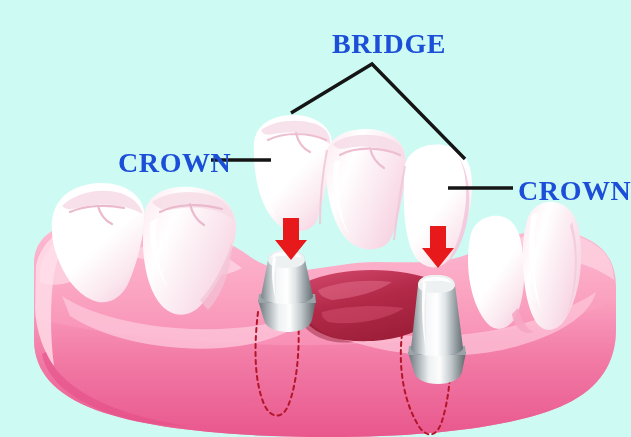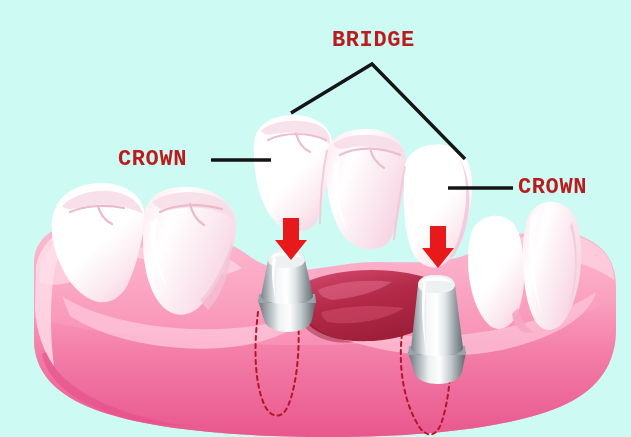--- a/index.html
+++ b/index.html
@@ -6,25 +6,25 @@
   body{
     width:631px;height:437px;
     font-family:"Liberation Sans", sans-serif;
     overflow:hidden;
     background:#cdfbf4;
   }
   #stage{position:relative;width:631px;height:437px;overflow:hidden;}
   #art{position:absolute;left:0;top:0;width:631px;height:437px;}
   .lbl{
     position:absolute;
-    font-family:Liberation Mono, monospace;
+    font-family:Liberation Serif, serif;
     font-weight:bold;
-    font-size:22px;
+    font-size:28px;
     letter-spacing:0.6px;
-    color:#b91c1c;
+    color:#1d4ed8;
     white-space:nowrap;
     line-height:1;
     user-select:none;
   }
   #lbl-bridge{left:332px;top:30px;}
   #lbl-crown-left{left:118px;top:149px;}
   #lbl-crown-right{left:518px;top:177px;}
 </style>
 </head>
 <body>

